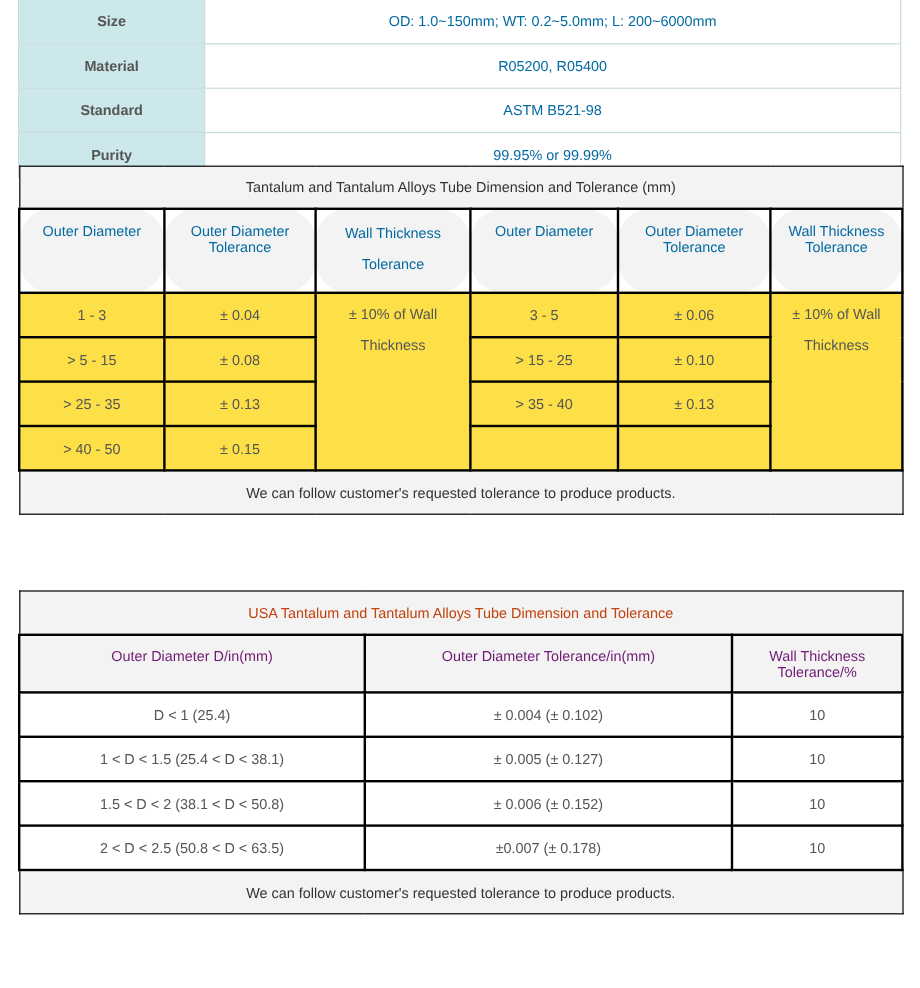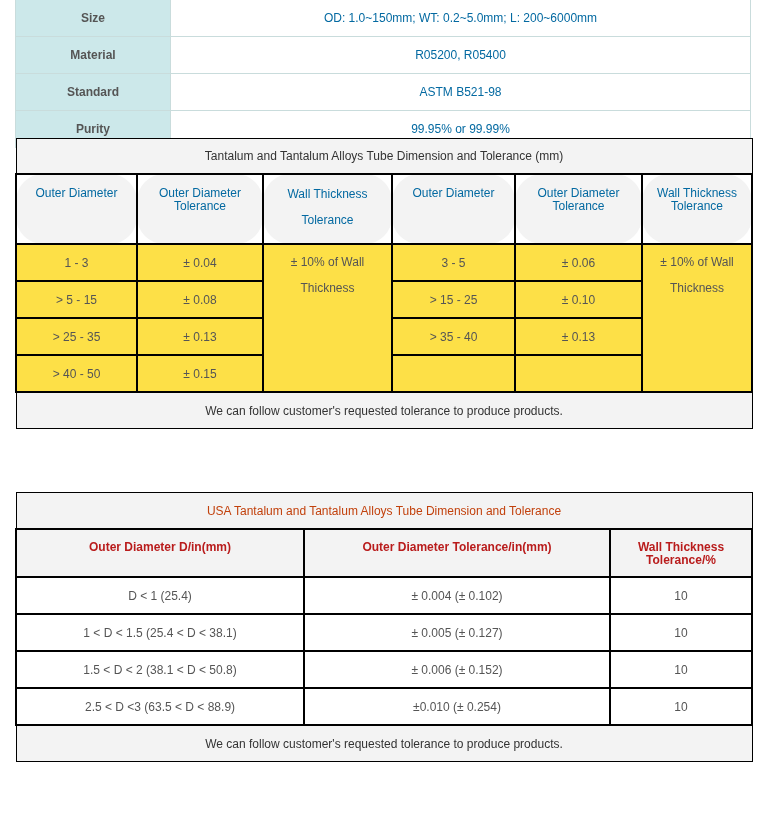--- a/index.html
+++ b/index.html
@@ -24,21 +24,21 @@
     .tol tr.head td { background: #f3f3f3; height: 70px; vertical-align: top; color: #0369a1; line-height: 13px; padding-top: 12px; box-sizing: border-box; border-radius: 27px; }
     .tol tr.head td.wt { line-height: 26px; padding-top: 6px; }
     .tol tr.row td { height: 35px; background: #fde047; color: #555; }
     .tol td.merged { vertical-align: top; line-height: 26px; padding-top: 4px; }
     .tol tr.foot td { background: #f3f3f3; height: 35px; color: #333; border-width: 2px 1px 1px 1px; }
 
     
     .usa { top: 492px; }
     .usa td { border: 2px solid #000; }
     .usa tr.title td { background: #f3f3f3; height: 35px; color: #c2410c; border-width: 1px 1px 2px 1px; }
-    .usa tr.head td { background: #f3f3f3; height: 48px; vertical-align: top; color: #b91c1c; line-height: 13px; padding-top: 11px; box-sizing: border-box; font-weight: bold; }
+    .usa tr.head td { background: #f3f3f3; height: 48px; vertical-align: top; color: #701a75; line-height: 13px; padding-top: 11px; box-sizing: border-box; }
     .usa tr.row td { height: 35px; background: #fff; color: #555; }
     .usa tr.foot td { background: #f3f3f3; height: 35px; color: #333; border-width: 2px 1px 1px 1px; }
   </style>
 </head>
 <body>
 
 <table class="spec">
   <colgroup>
       <col style="width:155px">
       <col>
@@ -140,21 +140,21 @@
     <td>1 &lt; D &lt; 1.5 (25.4 &lt; D &lt; 38.1)</td>
     <td>± 0.005 (± 0.127)</td>
     <td>10</td>
   </tr>
   <tr class="row">
     <td>1.5 &lt; D &lt; 2 (38.1 &lt; D &lt; 50.8)</td>
     <td>± 0.006 (± 0.152)</td>
     <td>10</td>
   </tr>
   <tr class="row">
-    <td>2.5 &lt; D &lt;3 (63.5 &lt; D &lt; 88.9)</td>
-    <td>±0.010 (± 0.254)</td>
+    <td>2 &lt; D &lt; 2.5 (50.8 &lt; D &lt; 63.5)</td>
+    <td>±0.007 (± 0.178)</td>
     <td>10</td>
   </tr>
   <tr class="foot">
     <td colspan="3">We can follow customer's requested tolerance to produce products.</td>
   </tr>
 </tbody>
   </table>
 
 </body></html>

